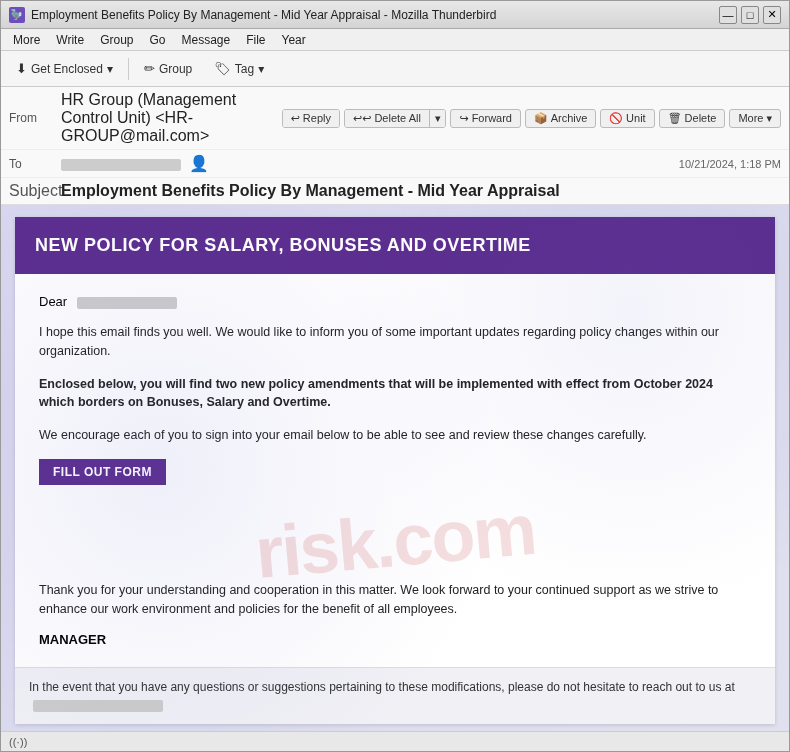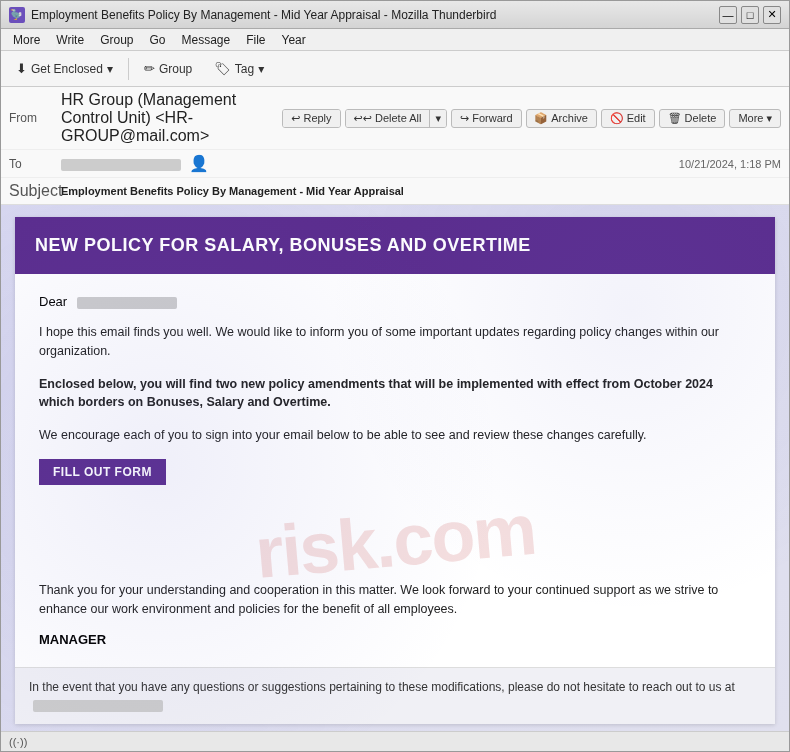--- a/index.html
+++ b/index.html
@@ -204,21 +204,21 @@
     }
 
     .subject-label {
       color: #555;
       font-size: 16px;
       width: 52px;
       flex-shrink: 0;
     }
 
     .subject-value {
-      font-size: 11px;
+      font-size: 16px;
       font-weight: bold;
       color: #222;
     }
 
     .redacted-text {
       display: inline-block;
       background: #ccc;
       border-radius: 2px;
       height: 12px;
       vertical-align: middle;
@@ -419,21 +419,21 @@
         <button class="action-btn">
           <span>↪</span>
           <span>Forward</span>
         </button>
         <button class="action-btn">
           <span>📦</span>
           <span>Archive</span>
         </button>
         <button class="action-btn">
           <span>🚫</span>
-          <span>Edit</span>
+          <span>Unit</span>
         </button>
         <button class="action-btn">
           <span>🗑</span>
           <span>Delete</span>
         </button>
         <button class="action-btn">
           <span>More</span>
           <span>▾</span>
         </button>
       </div>

